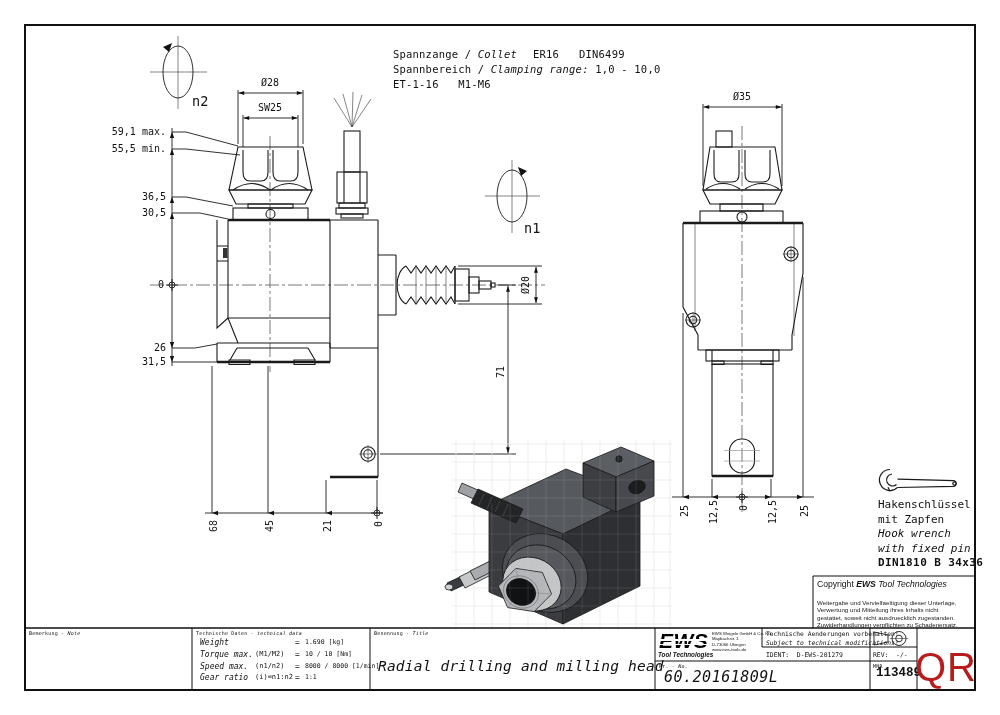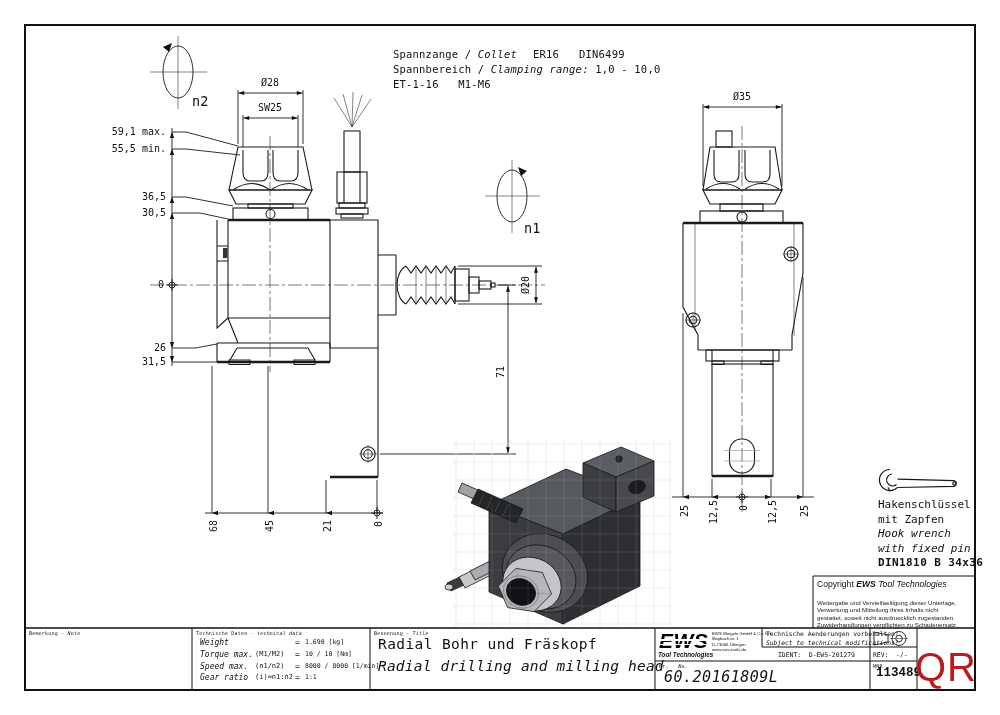--- a/index.html
+++ b/index.html
@@ -26,21 +26,21 @@
   .title-de{left:378px;top:636px;font-size:14.5px;letter-spacing:.4px;}
   .title-en{left:378px;top:658px;font-size:14.5px;font-style:italic;letter-spacing:.2px;}
   .logo-brand{left:659px;top:629px;font-family:"Liberation Sans",sans-serif;font-size:21px;
               font-weight:900;font-style:italic;letter-spacing:.5px;color:#000;}
   .logo-stripe{background:#fff;height:1.6px;width:49px;}
   .logo-sub{left:658px;top:651px;font-family:"Liberation Sans",sans-serif;font-size:6.3px;
             font-weight:bold;font-style:italic;}
   .company{left:712px;top:631px;font-family:"Liberation Sans",sans-serif;font-size:4.3px;
            line-height:5.3px;color:#111;}
   .mods{left:766px;top:630px;font-size:6.3px;line-height:8.6px;}
-  .ident{left:766px;top:651px;font-size:6.4px;margin-left:12px;}
+  .ident{left:766px;top:651px;font-size:6.4px;}
   .rev{left:873px;top:651px;font-size:6.4px;}
   .nrlab{left:659px;top:663px;}
   .nrval{left:664px;top:668px;font-size:15px;letter-spacing:.5px;font-style:italic;}
   .mnrlab{left:873px;top:662.5px;}
   .mnrval{left:876px;top:666px;font-size:12.5px;font-weight:bold;font-family:Liberation Mono, monospace;}
   .qr{left:917px;top:628px;width:58px;height:62px;display:flex;align-items:center;justify-content:center;
       font-family:"Liberation Sans",sans-serif;font-size:40px;color:#b91c1c;letter-spacing:1px;margin-top:8px;}
   svg .ln{stroke:#1a1a1a;stroke-width:1.1;fill:none;stroke-linejoin:miter;}
   svg .thick{stroke-width:2.3;}
   svg .thin{stroke:#333;stroke-width:.6;fill:none;}
@@ -360,21 +360,20 @@
       </div>
   <div class="trow">
         <span class="c1">Gear ratio</span>
         <span class="c2">(i)=n1:n2</span>
         <span class="c3">=</span>
         <span class="c4 pre">1:1</span>
       </div>
 </div>
 
 <div class="abs tinylab" style="left:374px;top:630px"><span class="pre">Benennung - </span><span class="it pre">Title</span></div>
-<div class="abs title-de">Radial Bohr und Fräskopf</div>
 <div class="abs title-en">Radial drilling and milling head</div>
 
 <div class="abs logo-brand">EWS</div>
 <div class="abs logo-stripe" style="left:659px;top:639px"></div>
 <div class="abs logo-stripe" style="left:659px;top:643.5px"></div>
 <div class="abs logo-sub">Tool Technologies</div>
 <div class="abs company">
   <div>EWS Weigele GmbH &amp; Co. KG</div>
   <div>Maybachstr. 1</div>
   <div>D-73066 Uhingen</div>

